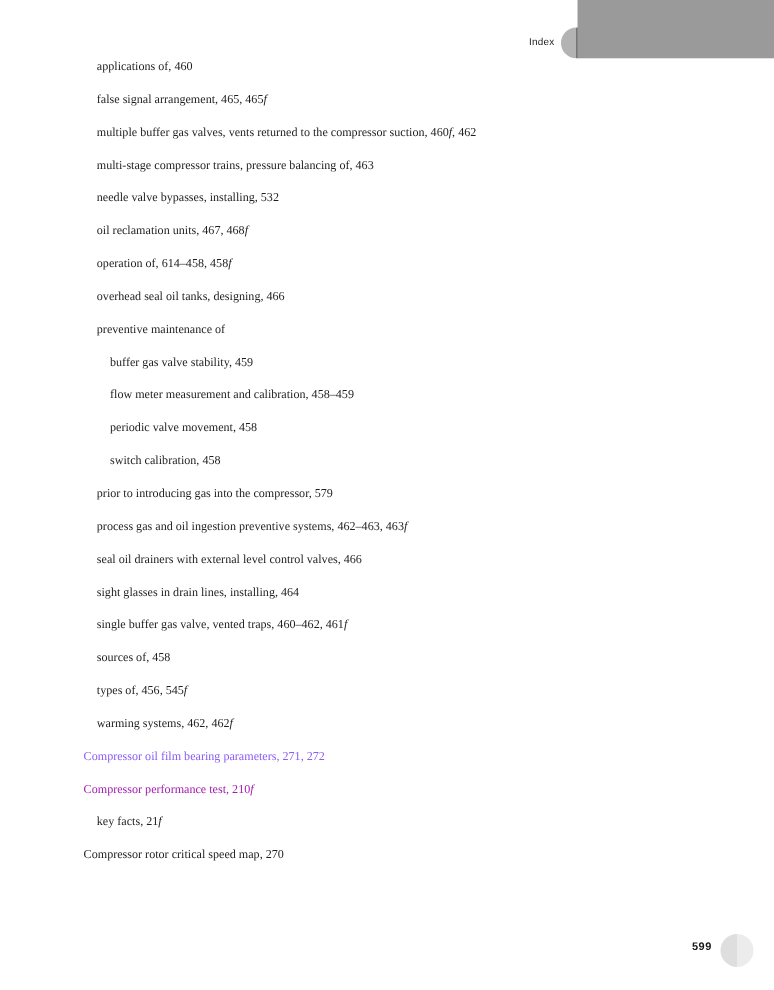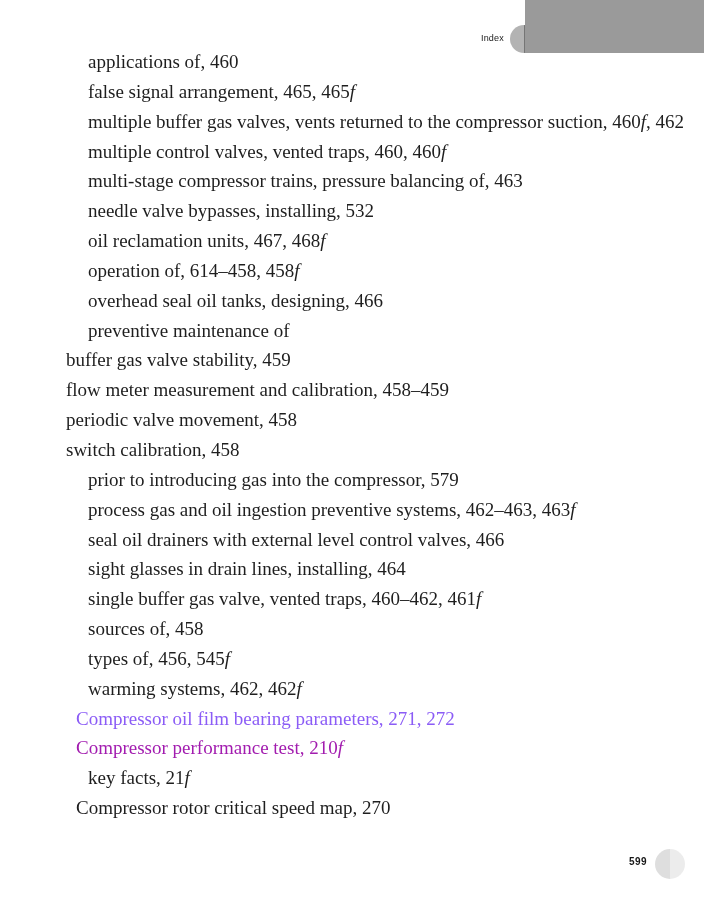--- a/index.html
+++ b/index.html
@@ -47,28 +47,28 @@
   
   .index-list {
     position: absolute;
     top: 47px;
     left: 0;
     right: 0;
   }
   .entry {
     height: 29.85px;
     line-height: 29.85px;
-    font-size: 19px;
+    font-size: 11px;
     color: #1e1e1e;
     white-space: nowrap;
     font-family: Liberation Serif, serif;
   }
   .lvl1 { padding-left: 76px; }
   .lvl2 { padding-left: 88px; }
-  .lvl3 { padding-left: 66px; }
+  .lvl3 { padding-left: 100px; }
   .ital { font-style: italic; }
 
   
   .footer-number {
     position: absolute;
     top: 856px;
     left: 629px;
     font-family: "Liberation Sans", sans-serif;
     font-size: 10px;
     font-weight: 700;
@@ -93,21 +93,20 @@
   <div class="header-label">Index</div>
 
   <div class="header-circle" style="background: linear-gradient(90deg, rgb(179, 179, 179) 50%, rgb(117, 117, 117) 50%);"></div>
 
   <div class="header-bar" style="background: rgb(154, 154, 154);"></div>
 
   <div class="index-list">
       <div class="entry lvl2" style="color: rgb(30, 30, 30);"><span>applications of, 460</span></div>
       <div class="entry lvl2" style="color: rgb(30, 30, 30);"><span>false signal arrangement, 465, 465</span><span class="ital">f</span></div>
       <div class="entry lvl2" style="color: rgb(30, 30, 30);"><span>multiple buffer gas valves, vents returned to the compressor suction, 460</span><span class="ital">f</span><span>, 462</span></div>
-      <div class="entry lvl2" style="color: rgb(30, 30, 30);"><span>multiple control valves, vented traps, 460, 460</span><span class="ital">f</span></div>
       <div class="entry lvl2" style="color: rgb(30, 30, 30);"><span>multi-stage compressor trains, pressure balancing of, 463</span></div>
       <div class="entry lvl2" style="color: rgb(30, 30, 30);"><span>needle valve bypasses, installing, 532</span></div>
       <div class="entry lvl2" style="color: rgb(30, 30, 30);"><span>oil reclamation units, 467, 468</span><span class="ital">f</span></div>
       <div class="entry lvl2" style="color: rgb(30, 30, 30);"><span>operation of, 614–458, 458</span><span class="ital">f</span></div>
       <div class="entry lvl2" style="color: rgb(30, 30, 30);"><span>overhead seal oil tanks, designing, 466</span></div>
       <div class="entry lvl2" style="color: rgb(30, 30, 30);"><span>preventive maintenance of</span></div>
       <div class="entry lvl3" style="color: rgb(30, 30, 30);"><span>buffer gas valve stability, 459</span></div>
       <div class="entry lvl3" style="color: rgb(30, 30, 30);"><span>flow meter measurement and calibration, 458–459</span></div>
       <div class="entry lvl3" style="color: rgb(30, 30, 30);"><span>periodic valve movement, 458</span></div>
       <div class="entry lvl3" style="color: rgb(30, 30, 30);"><span>switch calibration, 458</span></div>

